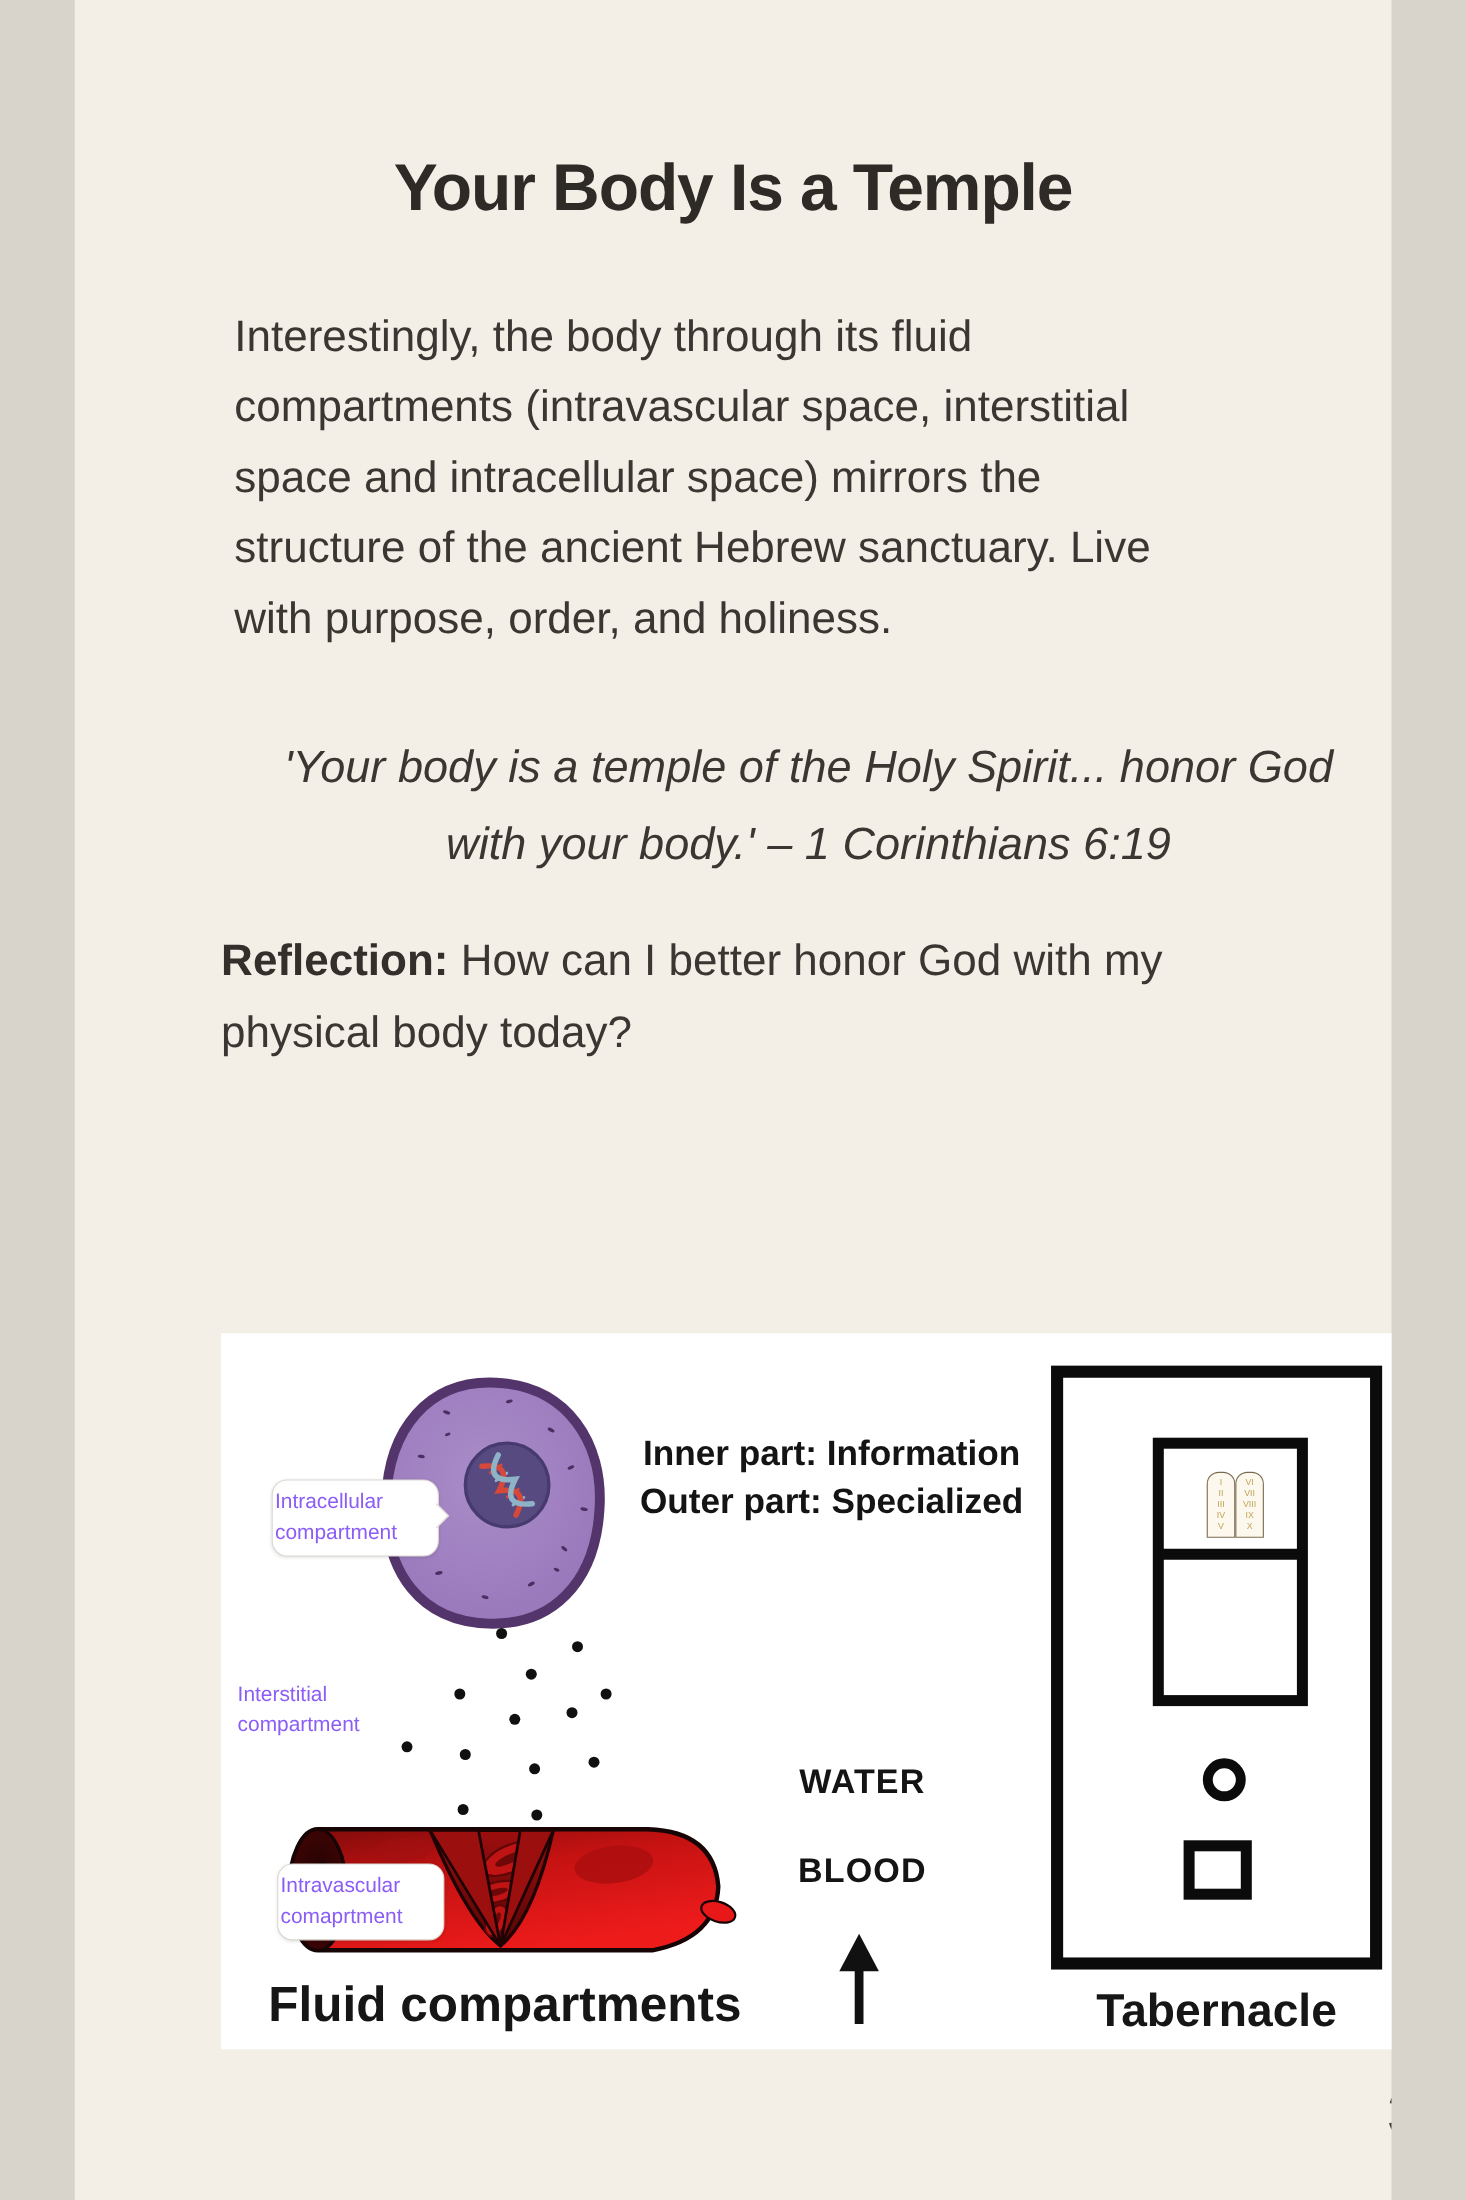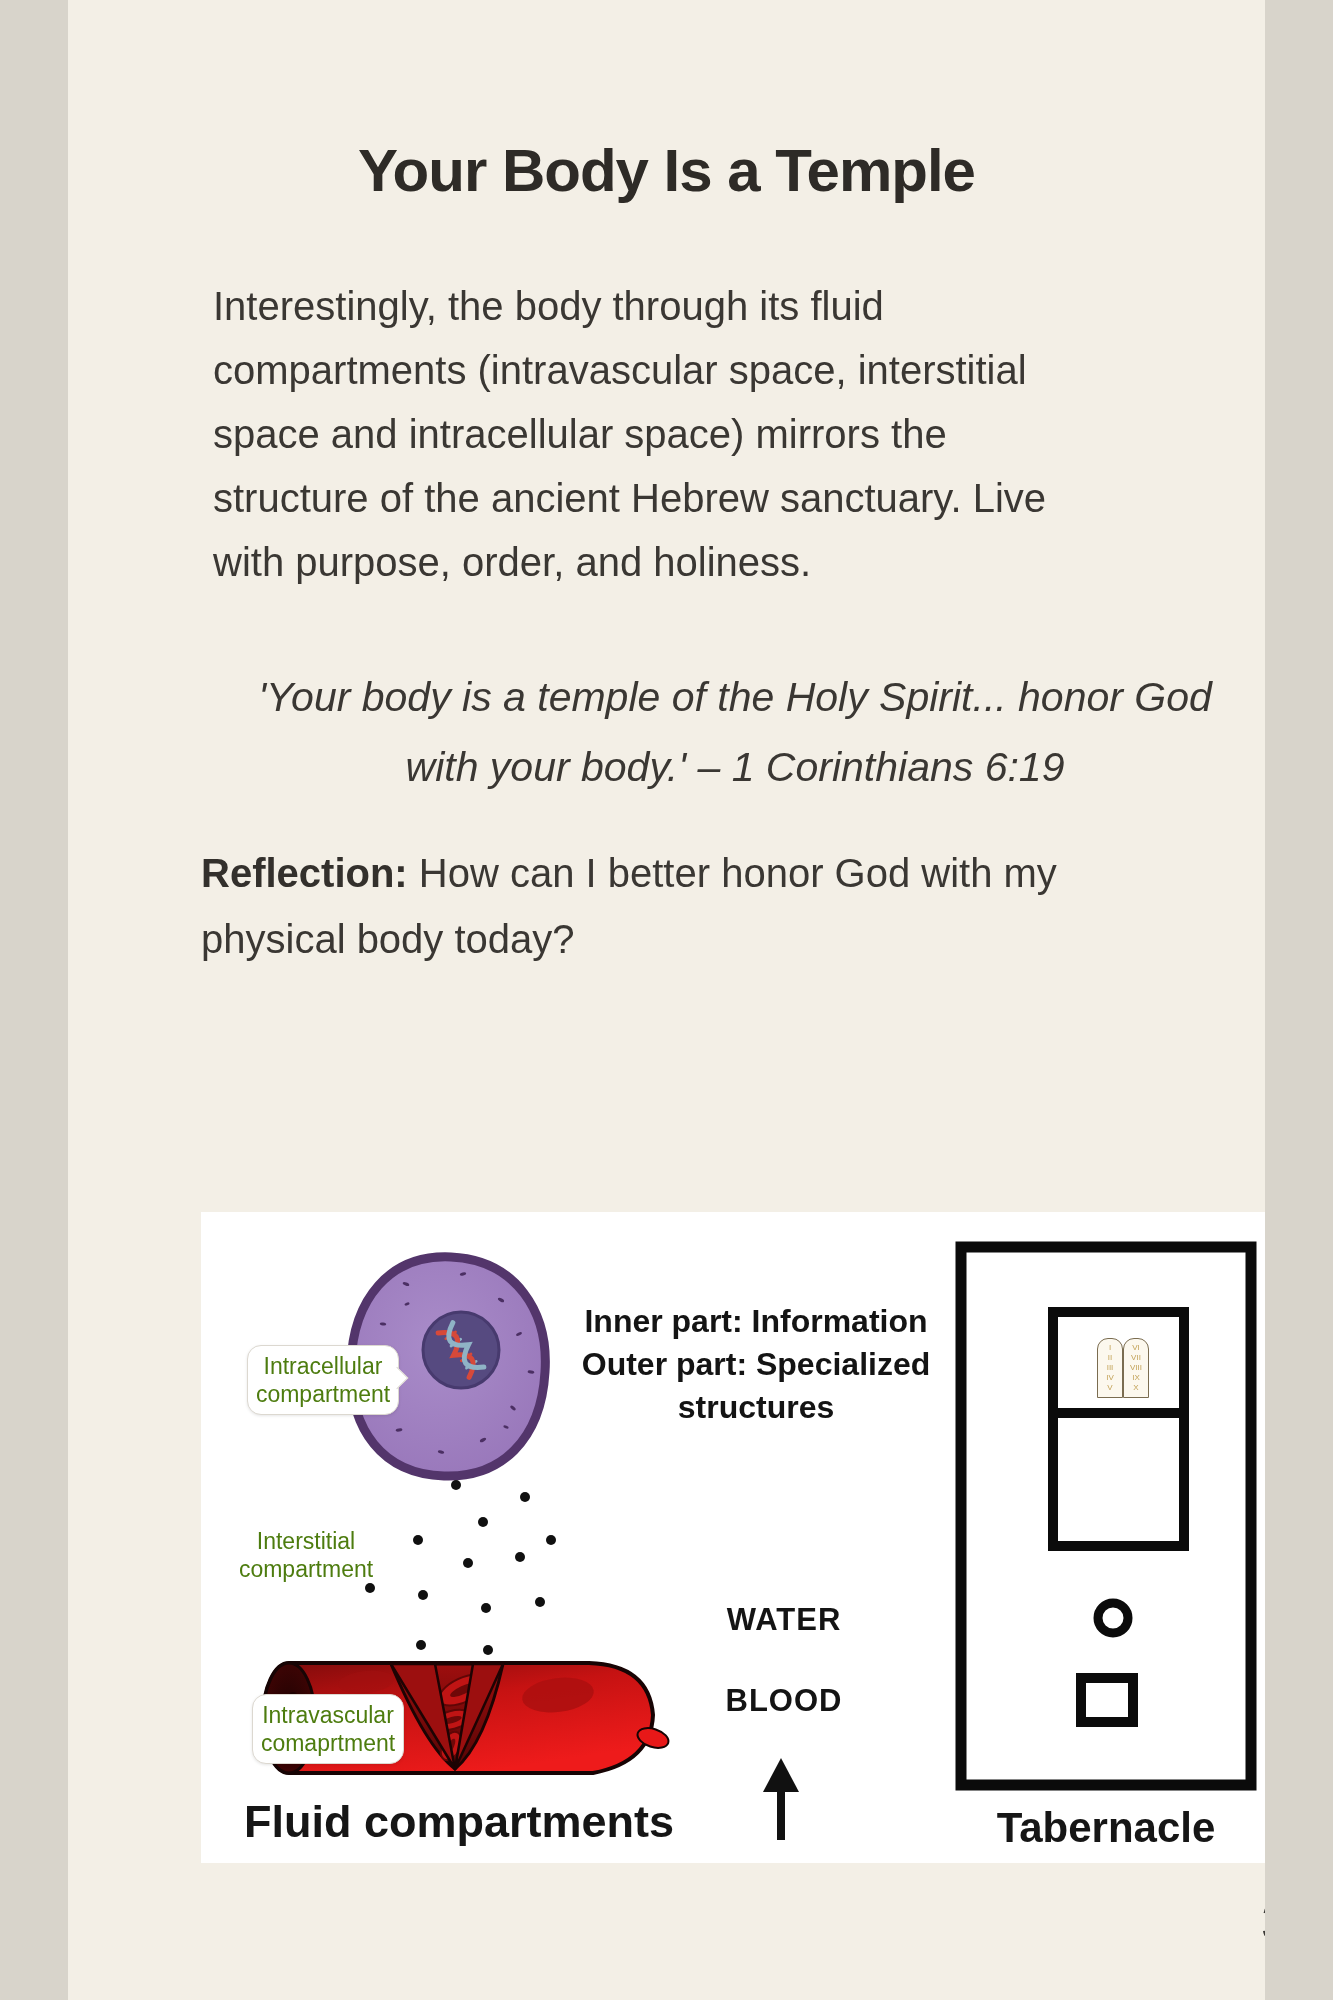--- a/index.html
+++ b/index.html
@@ -12,21 +12,21 @@
   .quote{position:absolute;left:67px;top:662px;width:1200px;text-align:center;
          font-style:italic;font-size:41px;line-height:70px;color:#3a3733;}
   .reflection{position:absolute;left:133px;top:840px;width:1010px;
               font-size:40px;line-height:66px;color:#3a3733;}
   .reflection .bold{font-weight:700;color:#33302c;}
   .pagenum{position:absolute;left:1193px;top:1872px;font-size:52px;color:#3c3a37;margin-top:20px;}
 
   .panel{position:absolute;left:133px;top:1212px;width:1070px;height:651px;background:#ffffff;}
   .panel svg{position:absolute;left:0;top:0;}
 
-  .lbl{position:absolute;text-align:center;color:#4d7c0f;font-size:23px;line-height:28px;}
+  .lbl{position:absolute;text-align:left;color:#8b5cf6;font-size:19px;line-height:28px;}
   .bubble{background:#fff;border:1px solid #dcd8d0;border-radius:14px;
           box-shadow:0 1px 3px rgba(0,0,0,.10);padding:6px 2px;}
   .intracellular{left:46px;top:133px;width:146px;}
   .intracellular::after{content:"";position:absolute;right:-7px;top:24px;width:15px;height:15px;
           background:#fff;transform:rotate(45deg);border-top:1px solid #dcd8d0;border-right:1px solid #dcd8d0;}
   .interstitial{left:15px;top:315px;width:180px;}
   .intravascular{left:51px;top:482px;width:146px;}
 
   .two-part{position:absolute;left:330px;top:88px;width:450px;text-align:center;
             font-size:32px;line-height:43px;font-weight:700;color:#141414;}
@@ -190,21 +190,20 @@
       <div>compartment</div>
     </div>
     <div class="lbl bubble intravascular">
       <div>Intravascular</div>
       <div>comaprtment</div>
     </div>
 
     <div class="two-part">
       <div>Inner part: Information</div>
       <div>Outer part: Specialized</div>
-      <div>structures</div>
     </div>
 
     <div class="water">WATER</div>
     <div class="blood">BLOOD</div>
 
     <div class="fluid-caption">Fluid compartments</div>
     <div class="tab-caption">Tabernacle</div>
   </div>
 
   <div class="pagenum">37</div>

